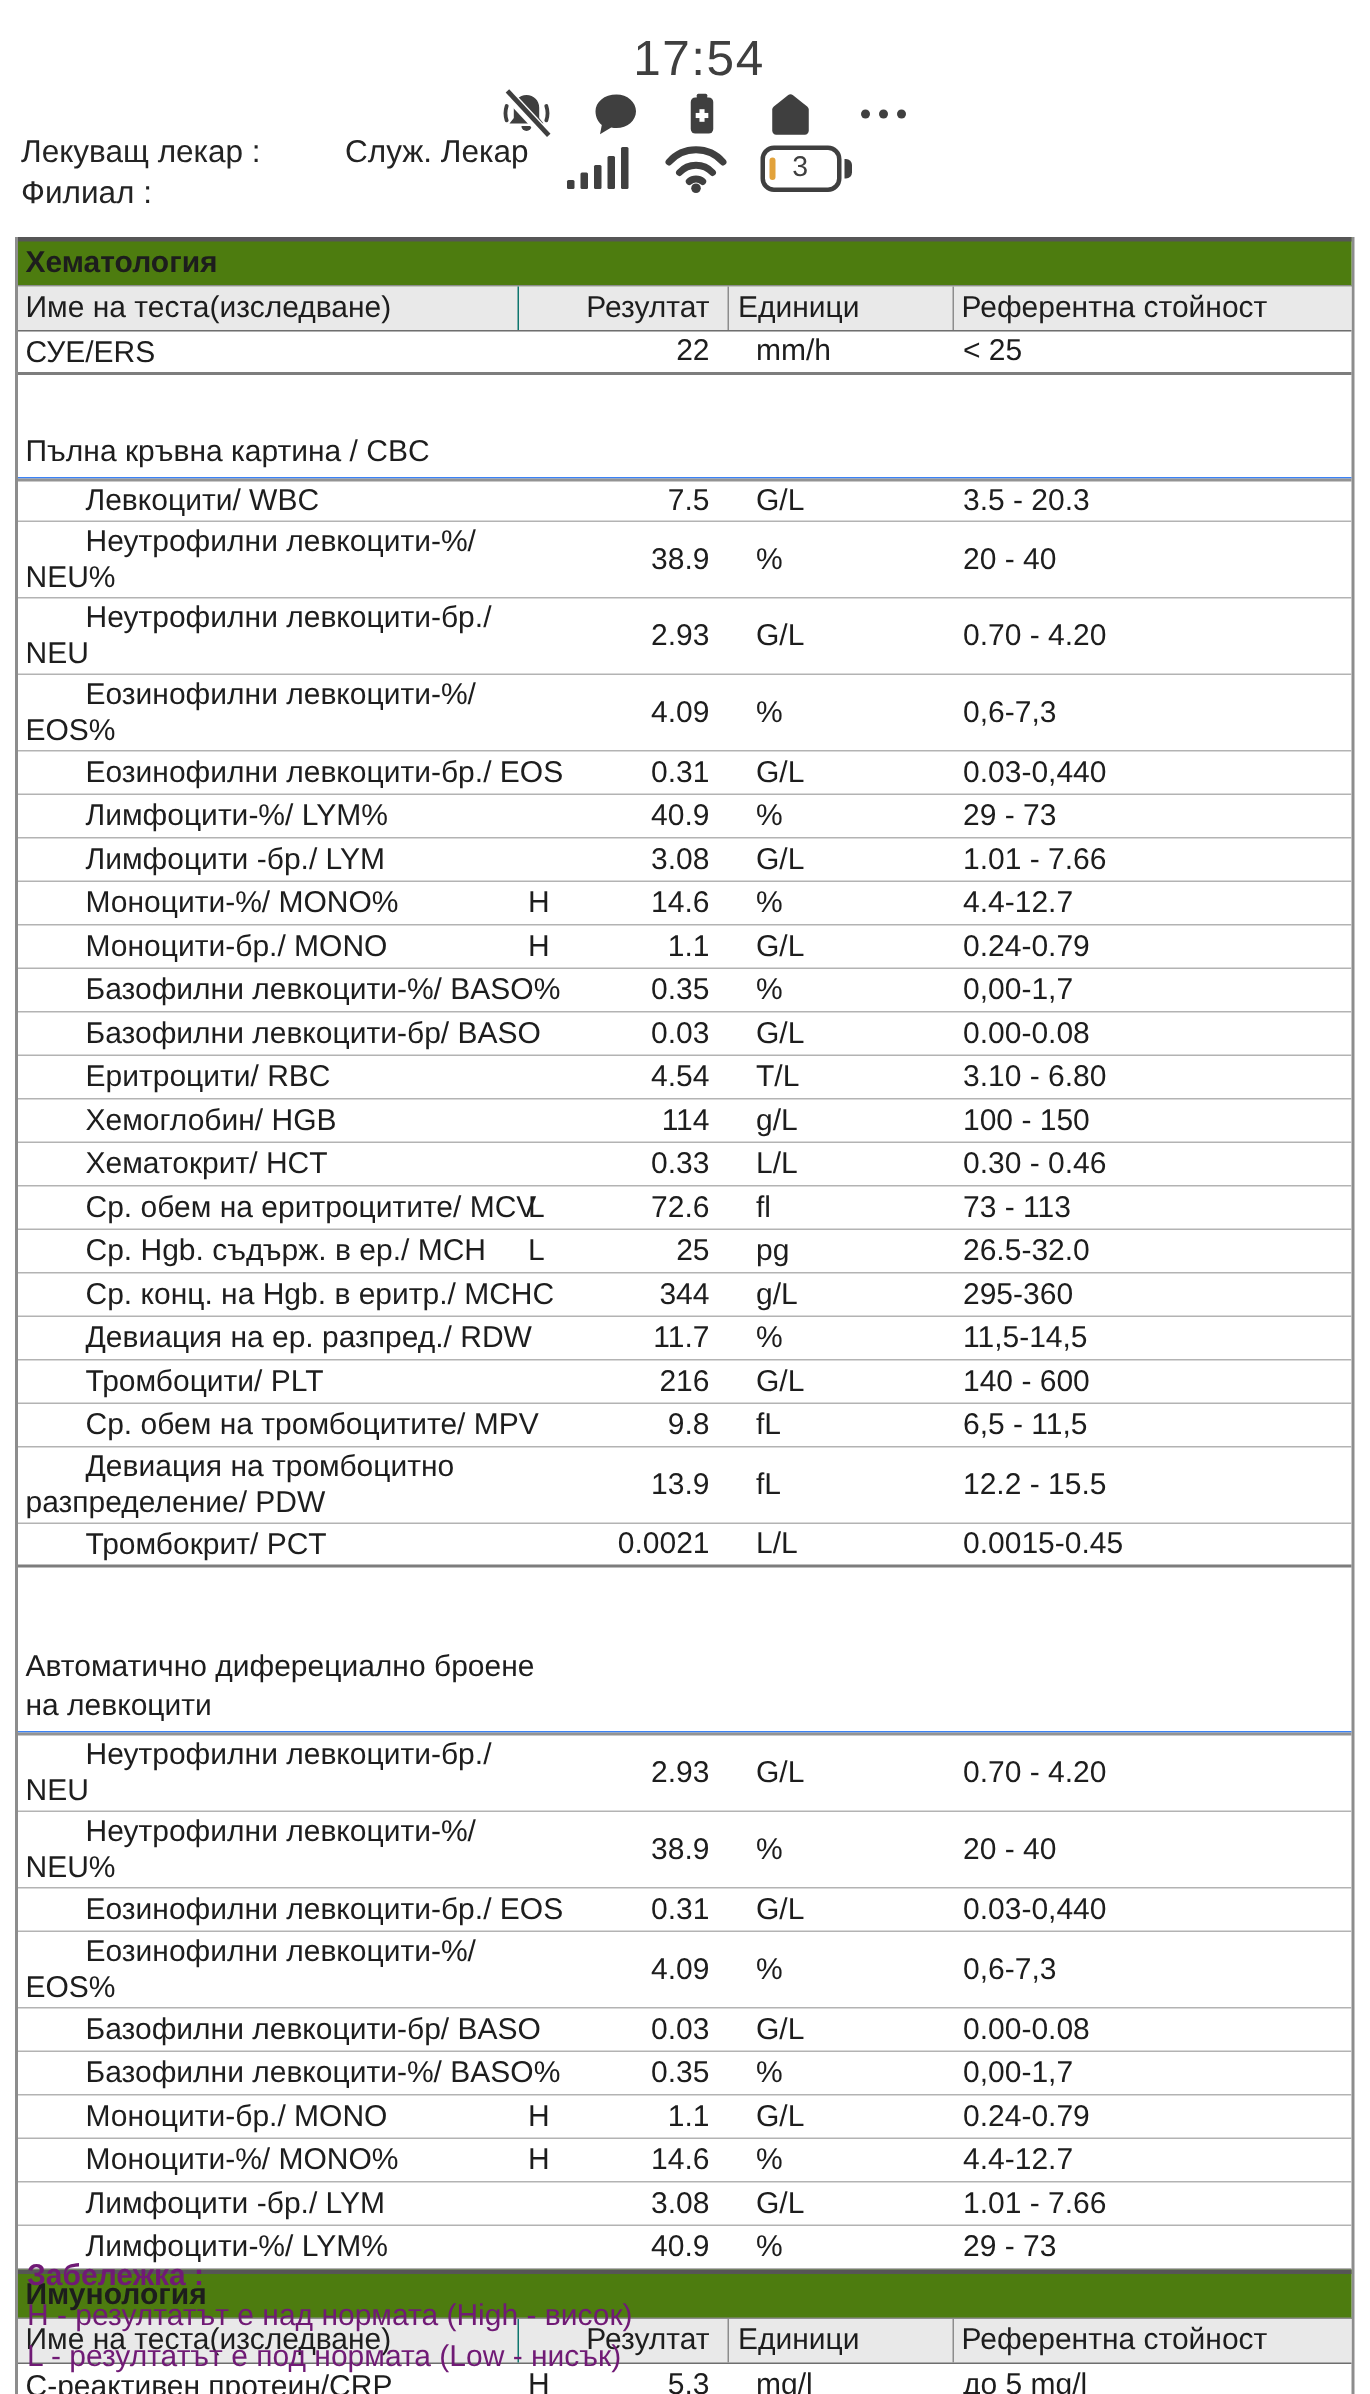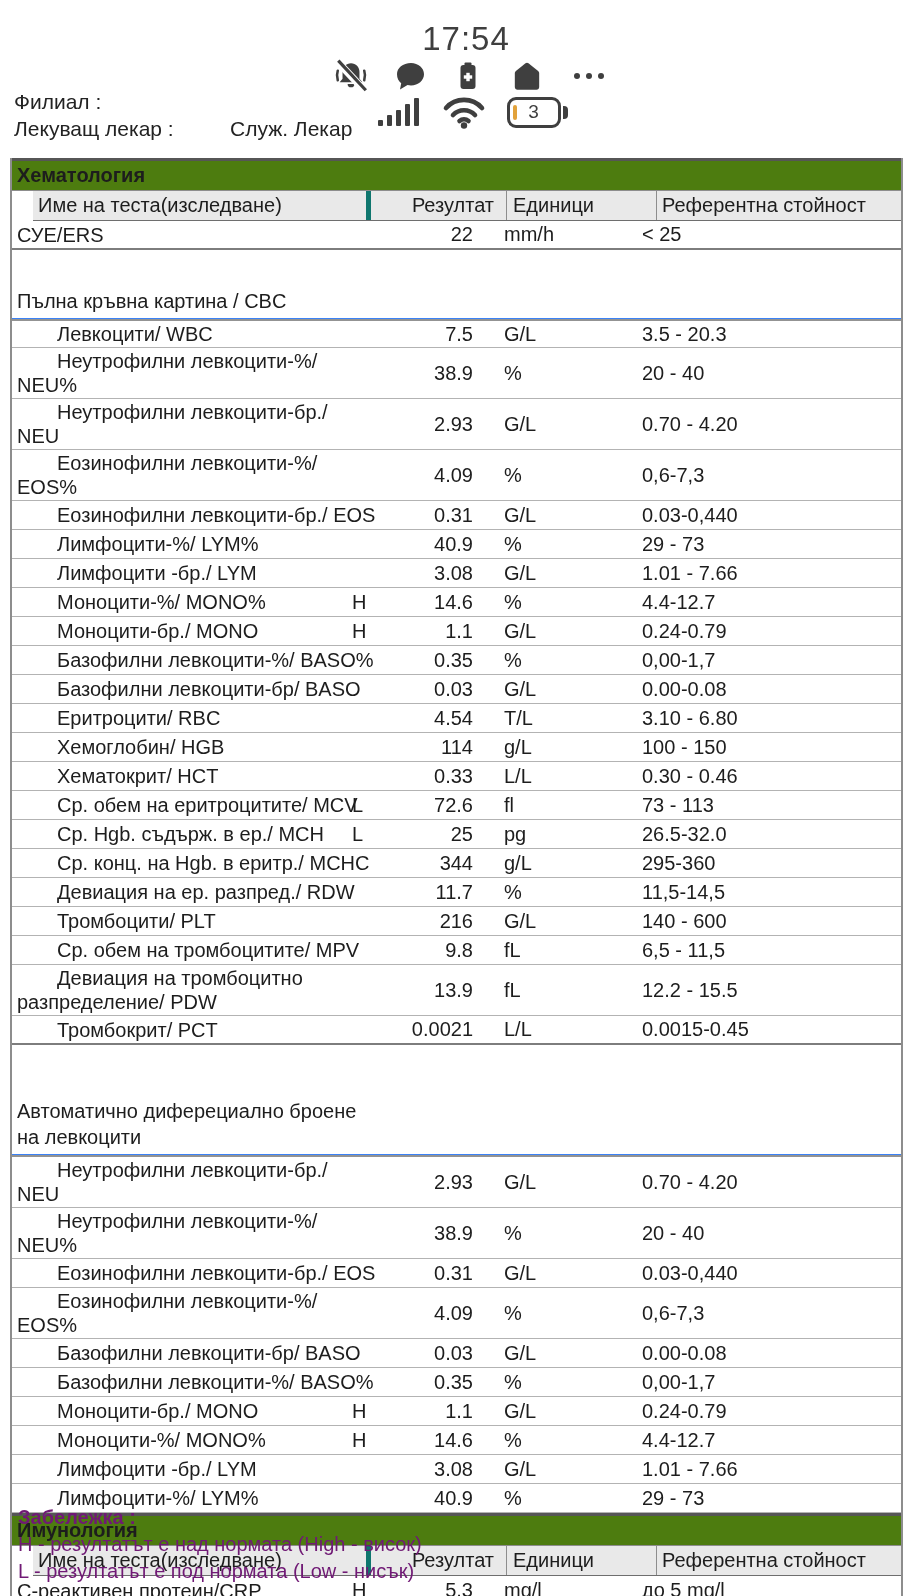--- a/index.html
+++ b/index.html
@@ -51,24 +51,24 @@
     font-size: 20px;
   }
   .sec-title {
     border-top: 3px solid #565656;
     border-bottom: 1px solid #8d8d8d;
     background: #4d7c0f;
     font-weight: bold;
     padding: 2px 0 2px 5px;
     line-height: 25px;
   }
-  .col-header { display: flex; background: #e9e9e9; border-bottom: 1px solid #6e6e6e; line-height: 25px; margin-left: 21px; }
+  .col-header { display: flex; background: #e9e9e9; border-bottom: 1px solid #6e6e6e; line-height: 25px; }
   .ch { padding: 2px 0; }
   .ch-name   { width: 333px; padding-left: 5px; }
-  .ch-result { width: 140px; text-align: right; padding-right: 12px; border-left: 5px solid #0f766e; }
+  .ch-result { width: 140px; text-align: right; padding-right: 12px; border-left: 1px solid #0f766e; }
   .ch-units  { width: 150px; padding-left: 6px; border-left: 1px solid #8d8d8d; }
   .ch-ref    { flex: 1; padding-left: 5px; border-left: 1px solid #8d8d8d; }
 
   .row { display: flex; align-items: center; border-bottom: 1px solid #b3b3b3; min-height: 29px; padding: 1px 0; }
   .c-name   { width: 333px; padding-left: 5px; white-space: pre; line-height: 24px; }
   .c-name.ind { text-indent: 40px; }
   .c-flag   { width: 30px; padding-left: 7px; }
   .c-result { width: 110px; text-align: right; padding-right: 12px; }
   .c-units  { width: 150px; padding-left: 19px; }
   .c-ref    { flex: 1; padding-left: 7px; }
@@ -149,25 +149,25 @@
         <span class="battery-sliver"></span>
         <span class="battery-num">3</span>
       </span>
       <span class="battery-nub"></span>
     </span>
   </span>
 </div>
 
 <div class="doc-header">
   <div class="doc-row">
-    <span>Филиал :</span>
+    <span class="doc-label">Лекуващ лекар :</span>
+    <span>Служ. Лекар</span>
   </div>
   <div class="doc-row">
-    <span class="doc-label">Лекуващ лекар :</span>
-    <span>Служ. Лекар</span>
+    <span>Филиал :</span>
   </div>
 </div>
 
 <div class="tbl">
     <div class="sec-title">Хематология</div>
     <div class="col-header">
       <div class="ch ch-name">Име на теста(изследване)</div>
       <div class="ch ch-result">Резултат</div>
       <div class="ch ch-units">Единици</div>
       <div class="ch ch-ref">Референтна стойност</div>

